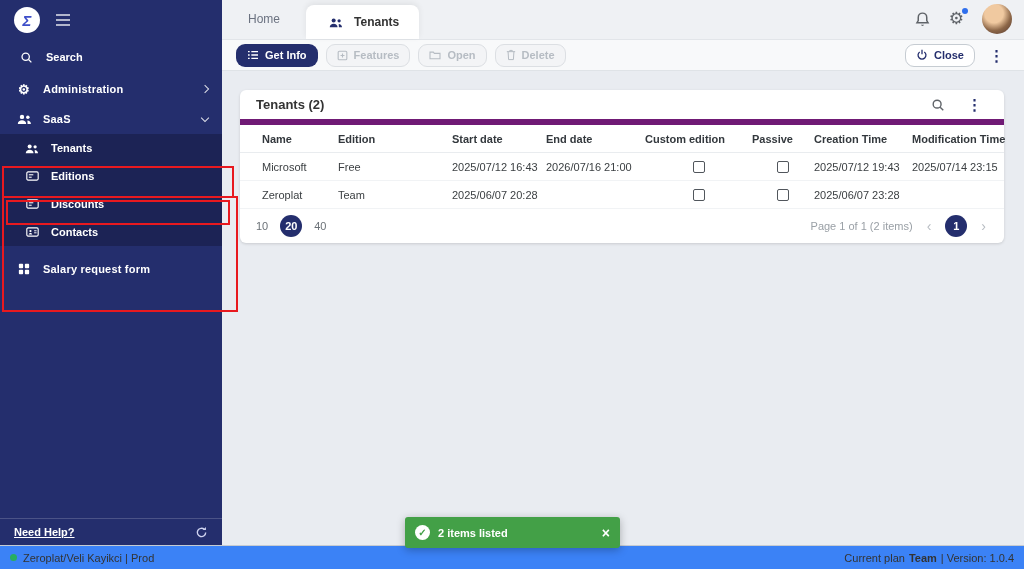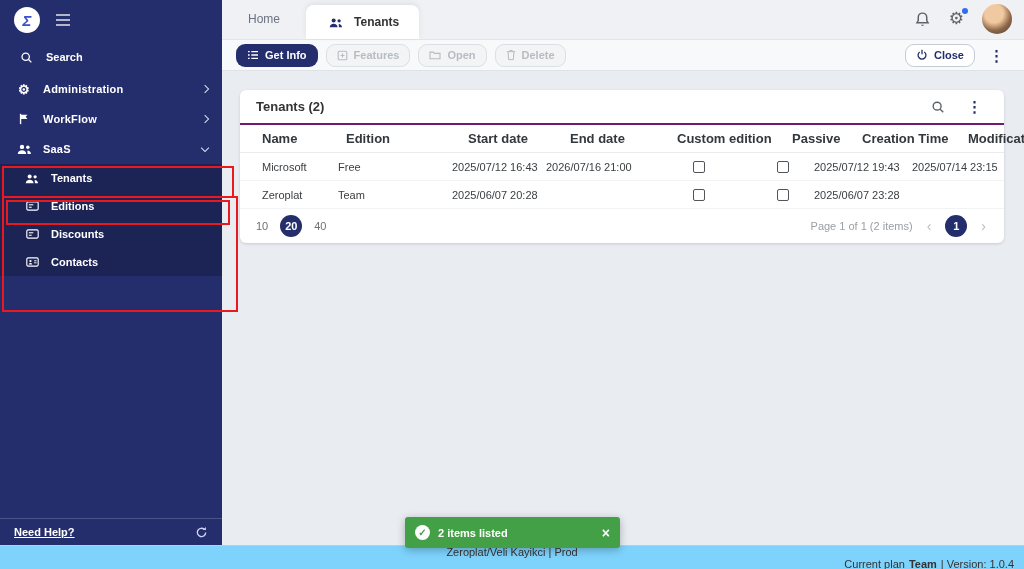--- a/index.html
+++ b/index.html
@@ -41,45 +41,45 @@
 
   .toolbar{height:31px;background:#f8f9fa;border-bottom:1px solid #dfe3e7;display:flex;align-items:center;padding:0 14px;gap:8px;}
   .btn{display:inline-flex;align-items:center;gap:6px;height:23px;padding:0 10px;border-radius:9px;font-size:11px;font-weight:bold;cursor:pointer;border:1px solid transparent;}
   .btn-primary{background:#242e6d;color:#fff;}
   .btn-disabled{background:#f3f4f6;border-color:#dcdfe3;color:#b6bcc3;cursor:default;}
   .btn-close{background:#fff;border-color:#c6ccd2;color:#242e6d;margin-left:auto;}
   .kebab{color:#242e6d;font-size:15px;font-weight:bold;padding:0 6px;cursor:pointer;line-height:1;}
 
   .content{position:absolute;left:0;right:0;top:72px;bottom:0;}
   .card{position:absolute;left:18px;top:18px;width:764px;background:#fff;border-radius:6px;box-shadow:0 1px 3px rgba(0,0,0,.14);}
-  .card-header{height:35px;display:flex;align-items:center;padding:0 16px;border-bottom:2px solid #701a75;}
+  .card-header{height:35px;display:flex;align-items:center;padding:0 16px;border-bottom:6px solid #701a75;}
   .card-title{font-size:13px;font-weight:bold;color:#333;}
   .card-actions{margin-left:auto;display:flex;align-items:center;gap:16px;}
   .card-search{color:#5f6368;display:flex;cursor:pointer;}
 
   .grid-row{display:grid;grid-template-columns:76px 114px 94px 99px 107px 62px 98px 1fr;align-items:center;padding-left:22px;padding-right:8px;white-space:nowrap;}
-  .thead{height:28px;font-size:13px;font-weight:bold;color:#33383d;border-bottom:1px solid #e9ecef;gap:8px;}
+  .thead{height:28px;font-size:11px;font-weight:bold;color:#33383d;border-bottom:1px solid #e9ecef;}
   .trow{height:28px;font-size:11px;color:#3c4043;border-bottom:1px solid #f1f3f5;}
   .cb-cell{display:flex;justify-content:center;}
   .checkbox{width:12px;height:12px;border:1.5px solid #51565c;border-radius:2px;background:#fff;cursor:pointer;}
 
   .pagination{height:34px;display:flex;align-items:center;padding:0 16px;gap:12px;}
   .psize{font-size:11px;color:#6b7177;cursor:pointer;}
   .pill{width:22px;height:22px;border-radius:50%;background:#242e6d;color:#fff;font-size:11px;font-weight:bold;display:flex;align-items:center;justify-content:center;cursor:pointer;}
   .pinfo{margin-left:auto;font-size:11px;color:#9aa0a6;}
   .pchev{font-size:14px;color:#b7bcc2;cursor:pointer;padding:0 2px;}
 
   
   .toast{position:absolute;left:405px;top:517px;width:215px;height:31px;background:#43a047;border-radius:3px;box-shadow:0 2px 8px rgba(0,0,0,.28);display:flex;align-items:center;gap:8px;padding:0 10px;z-index:30;}
   .toast-check{width:15px;height:15px;border-radius:50%;background:#fff;color:#43a047;font-size:10px;font-weight:bold;display:flex;align-items:center;justify-content:center;}
   .toast-msg{color:#fff;font-size:11px;font-weight:bold;}
   .toast-x{margin-left:auto;color:#fff;font-size:14px;font-weight:bold;cursor:pointer;line-height:1;}
 
   
-  .statusbar{position:absolute;left:0;bottom:0;width:1024px;height:24px;background:#7dd3fc;border-top:1px solid #c6cbd1;display:flex;align-items:center;padding:0 10px;font-size:11px;color:#333;z-index:5;flex-direction:column;}
+  .statusbar{position:absolute;left:0;bottom:0;width:1024px;height:24px;background:#3b82f6;border-top:1px solid #c6cbd1;display:flex;align-items:center;padding:0 10px;font-size:11px;color:#333;z-index:5;}
   .green-dot{width:7px;height:7px;border-radius:50%;background:#27ae60;margin-right:6px;}
   .sb-right{margin-left:auto;display:flex;gap:4px;align-items:center;}
   .sb-right b{font-weight:bold;}
 
   
   .anno{position:absolute;border:2px solid #e8191f;z-index:40;pointer-events:none;}
   .anno-saas{left:2px;top:166px;width:232px;height:32px;}
   .anno-group{left:2px;top:196px;width:236px;height:116px;}
   .anno-tenant{left:6px;top:200px;width:224px;height:25px;}
 
@@ -107,30 +107,20 @@
           <line x1="10.5" y1="10.5" x2="14" y2="14" stroke="currentColor" stroke-width="1.6"></line>
         </svg>
     </span>
     <span>Search</span>
   </div>
 
   <nav>
     <div class="sb-item">
       <span class="sb-icon" style="font-size:13px;">⚙</span>
       <span>Administration</span>
-      <span class="chev right"></span>
-    </div>
-    <div class="sb-item">
-      <span class="sb-icon">
-        <svg viewBox="0 0 14 14" width="12" height="12">
-            <path d="M3 1v12" stroke="currentColor" stroke-width="1.6"></path>
-            <path d="M3 2h8L9 4.5 11 7H3z" fill="currentColor"></path>
-          </svg>
-      </span>
-      <span>WorkFlow</span>
       <span class="chev right"></span>
     </div>
     <div class="sb-item">
       <span class="sb-icon">
         <svg viewBox="0 0 18 14" width="15" height="12">
             <circle cx="6" cy="4.5" r="2.6" fill="currentColor"></circle>
             <path d="M1 13c0-2.8 2.2-4.4 5-4.4s5 1.6 5 4.4z" fill="currentColor"></path>
             <circle cx="13" cy="4.8" r="2.1" fill="currentColor"></circle>
             <path d="M12.5 8.8c2.3.3 4.2 1.7 4.2 4.2h-4z" fill="currentColor"></path>
           </svg>
@@ -178,20 +168,31 @@
               <circle cx="5.5" cy="4.8" r="1.4" fill="currentColor"></circle>
               <path d="M3.2 9.2c.3-1.3 1.2-2 2.3-2s2 .7 2.3 2z" fill="currentColor"></path>
               <line x1="10" y1="4.5" x2="13" y2="4.5" stroke="currentColor" stroke-width="1.2"></line>
               <line x1="10" y1="7" x2="13" y2="7" stroke="currentColor" stroke-width="1.2"></line>
             </svg>
         </span>
         <span>Contacts</span>
       </div>
     </div>
 
+    <div class="sb-item salary">
+      <span class="sb-icon">
+        <svg viewBox="0 0 14 14" width="12" height="12">
+            <rect x="1" y="1" width="5" height="5" rx="1" fill="currentColor"></rect>
+            <rect x="8" y="1" width="5" height="5" rx="1" fill="currentColor"></rect>
+            <rect x="1" y="8" width="5" height="5" rx="1" fill="currentColor"></rect>
+            <rect x="8" y="8" width="5" height="5" rx="1" fill="currentColor"></rect>
+          </svg>
+      </span>
+      <span>Salary request form</span>
+    </div>
   </nav>
 
   <div class="sb-help">
     <a>Need Help?</a>
     <span class="refresh">
       <svg viewBox="0 0 14 14" width="13" height="13">
           <path d="M11.5 7a4.5 4.5 0 1 1-1.4-3.3" fill="none" stroke="currentColor" stroke-width="1.5"></path>
           <path d="M11.8 1v3.4H8.4z" fill="currentColor"></path>
         </svg>
     </span>

